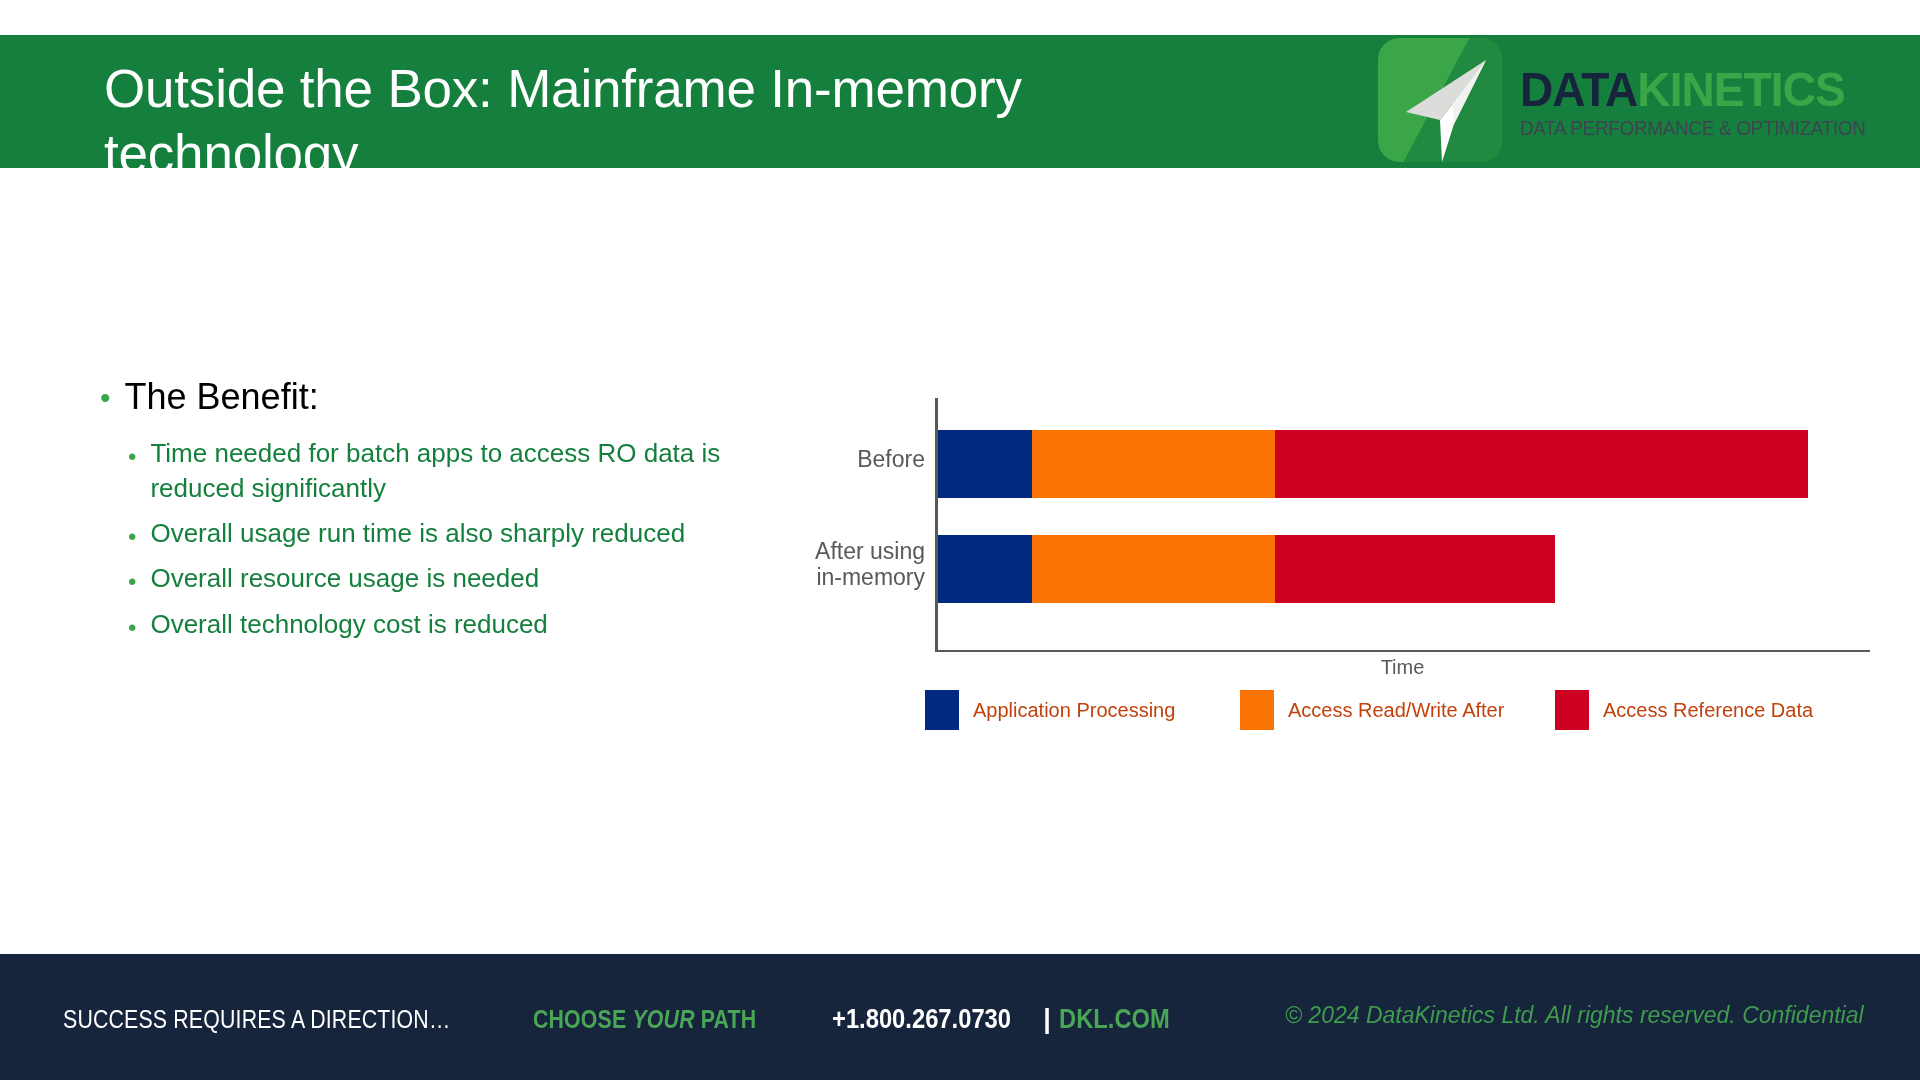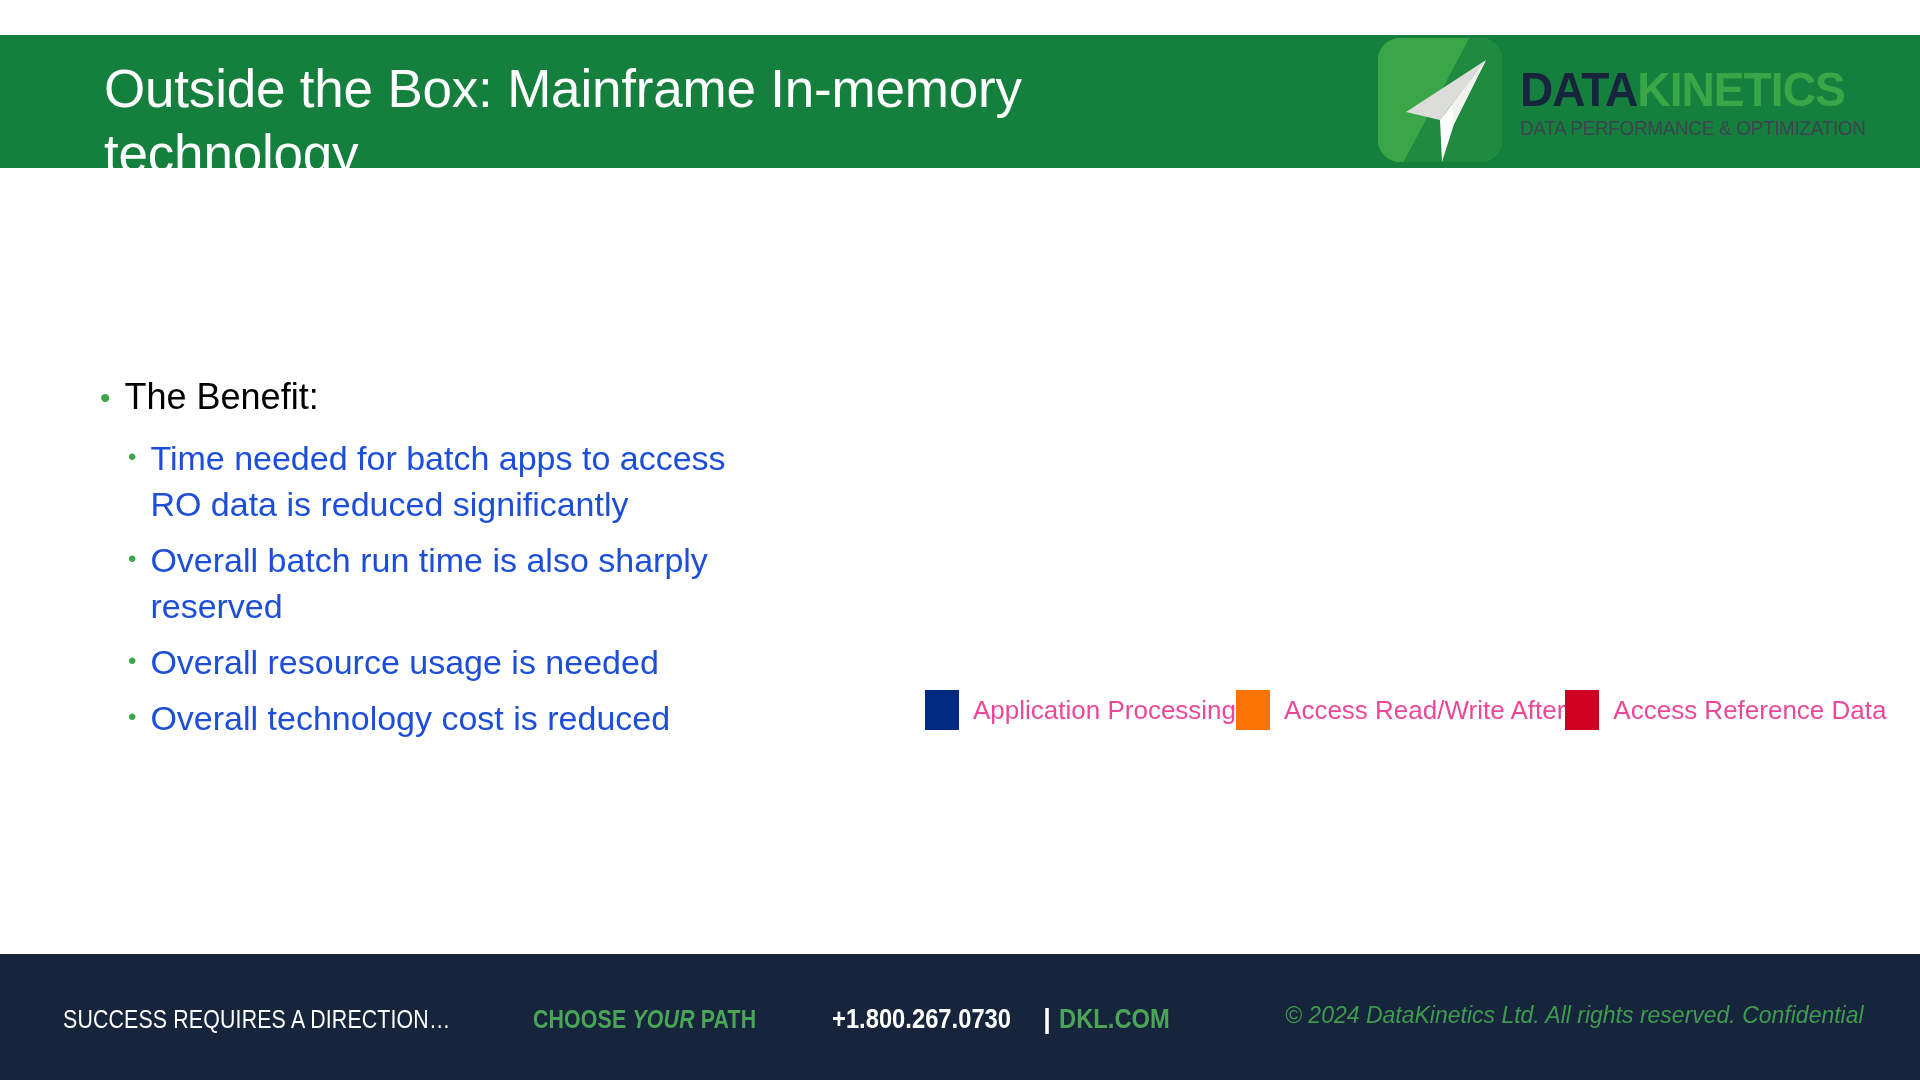--- a/index.html
+++ b/index.html
@@ -132,22 +132,22 @@
   }
   .bullet-l2 .dot {
     color: #3aa648;
     font-size: 24px;
     line-height: 1;
     margin-right: 14px;
     margin-top: 9px;
     flex: 0 0 auto;
   }
   .bullet-l2 .txt {
-    font-size: 34px;
-    color: #1d4ed8;
+    font-size: 26px;
+    color: #15803d;
     line-height: 1.35;
     max-width: 620px;
   }
 
   
   .chart-area {
     position: absolute;
     left: 780px;
     top: 390px;
     width: 1090px;
@@ -221,22 +221,22 @@
     align-items: center;
     flex: 1 1 0;
   }
   .legend-swatch {
     width: 34px;
     height: 40px;
     flex: 0 0 auto;
     margin-right: 14px;
   }
   .legend-label {
-    color: #ec4899;
-    font-size: 26px;
+    color: #c2410c;
+    font-size: 20px;
     white-space: nowrap;
   }
 
   
   .footer-band {
     position: absolute;
     left: 0;
     bottom: 0;
     width: 1920px;
     height: 126px;
@@ -337,37 +337,59 @@
 
   <div class="sub-list">
 
     <div class="bullet-l2">
       <span class="dot">•</span>
       <span class="txt">Time needed for batch apps to access RO data is reduced significantly</span>
     </div>
 
     <div class="bullet-l2">
       <span class="dot">•</span>
-      <span class="txt">Overall batch run time is also sharply reserved</span>
+      <span class="txt">Overall usage run time is also sharply reduced</span>
     </div>
 
     <div class="bullet-l2">
       <span class="dot">•</span>
       <span class="txt">Overall resource usage is needed</span>
     </div>
 
     <div class="bullet-l2">
       <span class="dot">•</span>
       <span class="txt">Overall technology cost is reduced</span>
     </div>
 
   </div>
 </div>
 
 <div class="chart-area">
+  <div class="chart-plot">
+
+    <div class="y-axis-line"></div>
+    <div class="x-axis-line"></div>
+
+    <div class="cat-wrap" style="top:56px;">Before</div>
+    <div class="bar-row" id="bar-row-0" style="top:40px;">
+      <div class="seg seg-nav" id="s00" style="width: 93.5px; background: rgb(0, 42, 128);"></div>
+      <div class="seg seg-org" id="s01" style="width: 243.1px; background: rgb(249, 115, 5);"></div>
+      <div class="seg seg-red" id="s02" style="width: 532.95px; background: rgb(206, 0, 33);"></div>
+    </div>
+
+    <div class="cat-wrap" style="top:148px;">After using
+in-memory</div>
+    <div class="bar-row" id="bar-row-1" style="top:145px;">
+      <div class="seg seg-nav" id="s10" style="width: 93.5px; background: rgb(0, 42, 128);"></div>
+      <div class="seg seg-org" id="s11" style="width: 243.1px; background: rgb(249, 115, 5);"></div>
+      <div class="seg seg-red" id="s12" style="width: 280.5px; background: rgb(206, 0, 33);"></div>
+    </div>
+
+    <div class="axis-title">Time</div>
+  </div>
 
   <div class="legend">
     <div class="legend-item">
       <span class="legend-swatch" style="background:#002A80;"></span>
       <span class="legend-label">Application Processing</span>
     </div>
     <div class="legend-item">
       <span class="legend-swatch" style="background:#f97305;"></span>
       <span class="legend-label">Access Read/Write After</span>
     </div>

